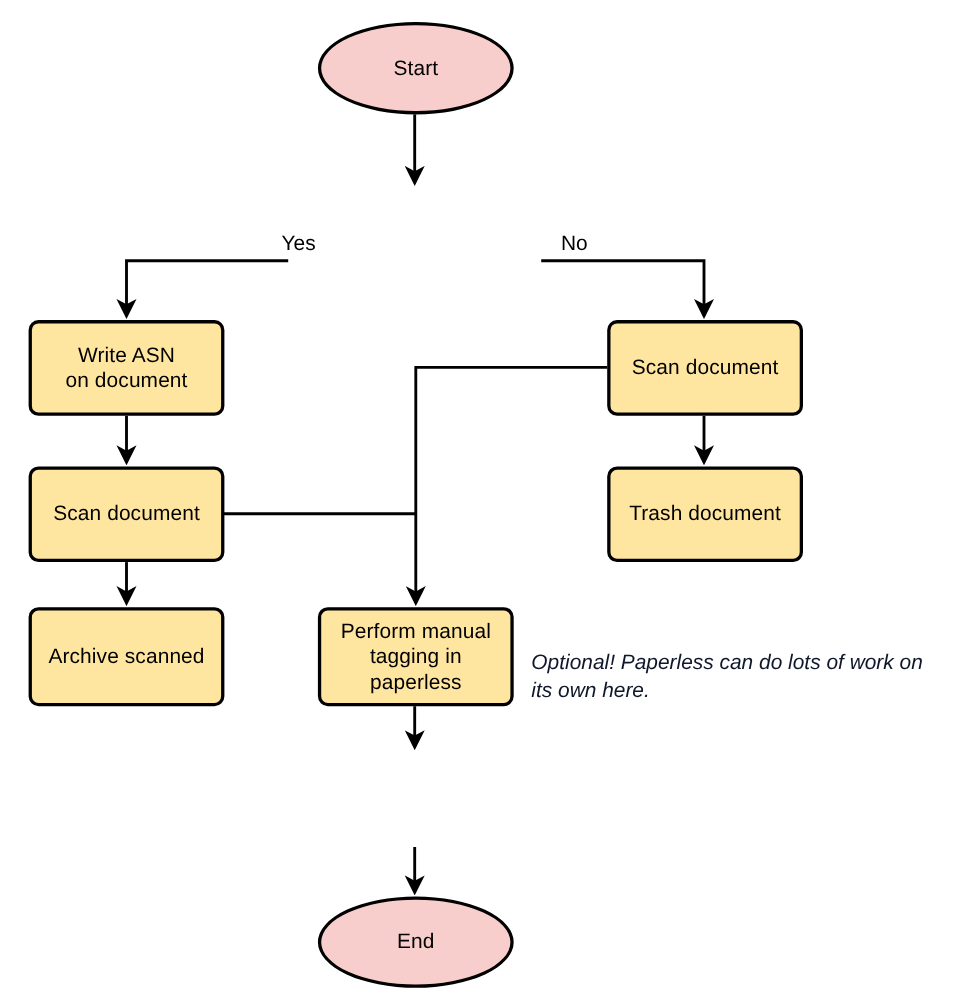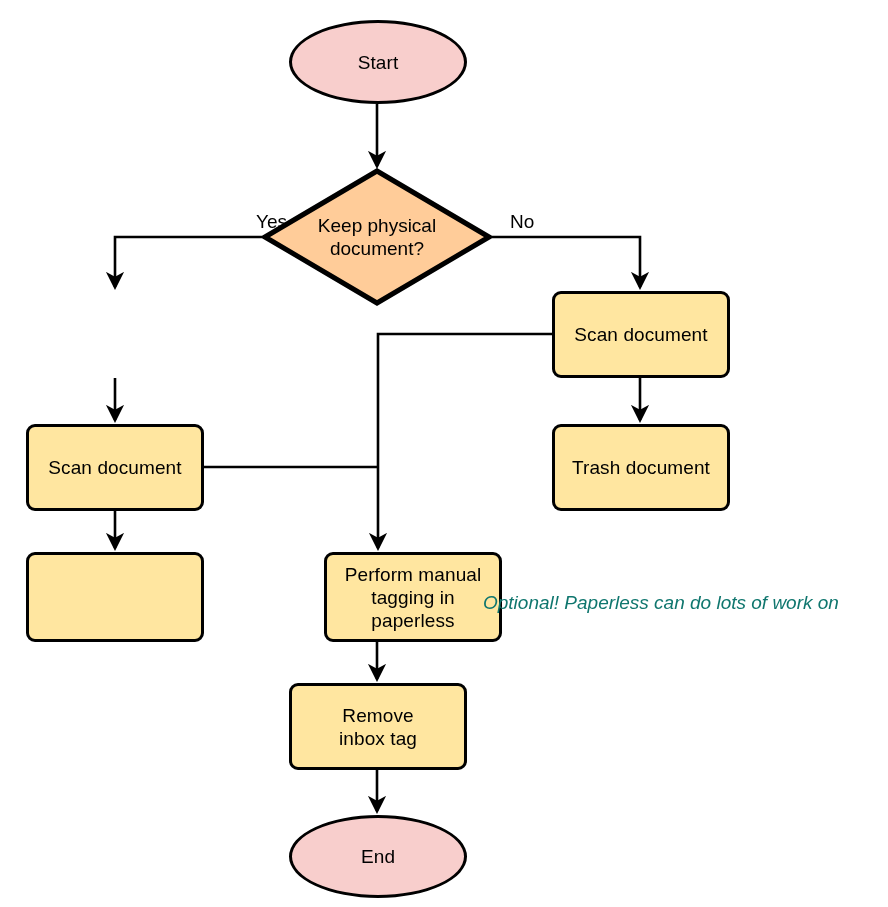--- a/index.html
+++ b/index.html
@@ -71,21 +71,21 @@
     line-height: 22px;
     color: #000000;
     white-space: nowrap;
     z-index: 4;
   }
   .note {
     position: absolute;
     font-style: italic;
     font-size: 19px;
     line-height: 26px;
-    color: #0f766e;
+    color: #0f172a;
     z-index: 4;
   }
 </style>
 </head>
 <body>
 
 <div id="canvas">
 
   <svg id="edges" viewBox="0 0 888 907">
     <defs>
@@ -115,69 +115,60 @@
       <path d="M 377 642 L 377 679" marker-end="url(#arrow)"></path>
 
       <path d="M 377 770 L 377 811" marker-end="url(#arrow)"></path>
     </g>
   </svg>
 
   <div class="node node-term" style="left:289px; top:20px; width:178px; height:84px;">
     <span>Start</span>
   </div>
 
-  <div class="node-dec-wrap" style="left:262px; top:168px; width:230px; height:138px;">
-    <svg width="230" height="138" viewBox="0 0 230 138">
-      <polygon points="115,3 227,69 115,135 3,69" fill="#ffcc99" stroke="#000000" stroke-width="5" stroke-linejoin="miter"></polygon>
-    </svg>
-    <div class="node-dec-label">
-      <div>
-        <div>Keep physical</div>
-        <div>document?</div>
-      </div>
-    </div>
-  </div>
 
   <div class="edge-label" style="left:212px; top:211px;margin-left:44px;">Yes</div>
   <div class="edge-label" style="left:510px; top:211px;">No</div>
 
+  <div class="node node-proc" style="left:26px; top:291px; width:178px; height:87px;">
+    <div>
+      <div>Write ASN</div>
+      <div>on document</div>
+    </div>
+  </div>
 
   <div class="node node-proc" style="left:26px; top:424px; width:178px; height:87px;">
     <span>Scan document</span>
   </div>
 
   <div class="node node-proc" style="left:26px; top:552px; width:178px; height:90px;">
     <div>
+      <div>Archive scanned</div>
     </div>
   </div>
 
   <div class="node node-proc" style="left:552px; top:291px; width:178px; height:87px;">
     <span>Scan document</span>
   </div>
 
   <div class="node node-proc" style="left:552px; top:424px; width:178px; height:87px;">
     <span>Trash document</span>
   </div>
 
-  <div class="node node-proc" style="left:289px; top:552px; width:178px; height:90px;margin-left:35px;">
+  <div class="node node-proc" style="left:289px; top:552px; width:178px; height:90px;">
     <div>
       <div>Perform manual</div>
       <div>tagging in</div>
       <div>paperless</div>
     </div>
   </div>
 
   <div class="note" style="left:483px; top:590px; width:400px;">
     <div>Optional! Paperless can do lots of work on</div>
+    <div>its own here.</div>
   </div>
 
-  <div class="node node-proc" style="left:289px; top:683px; width:178px; height:87px;">
-    <div>
-      <div>Remove</div>
-      <div>inbox tag</div>
-    </div>
-  </div>
 
   <div class="node node-term" style="left:289px; top:815px; width:178px; height:83px;">
     <span>End</span>
   </div>
 
 </div>
 
 </body></html>

